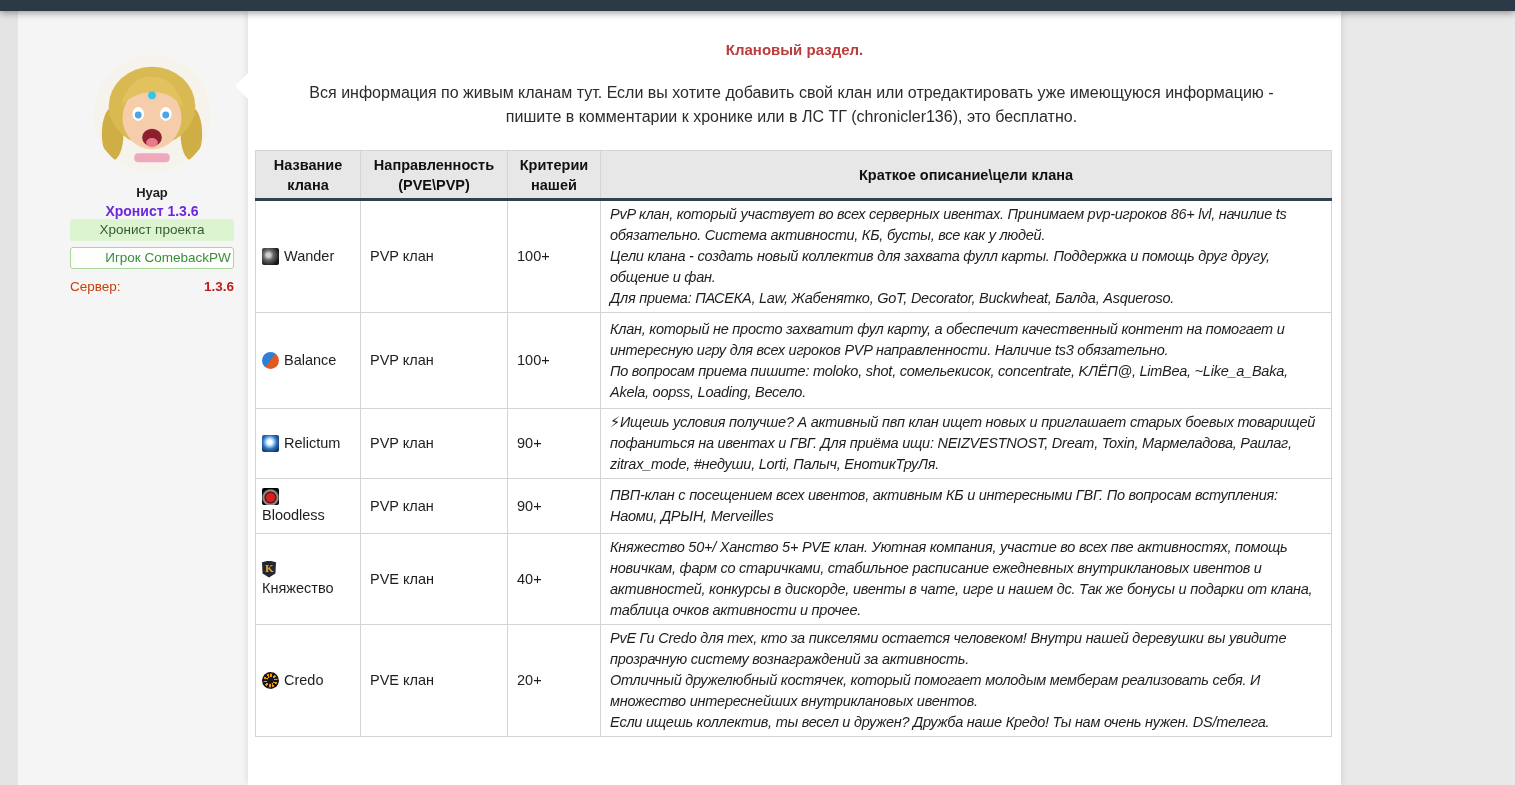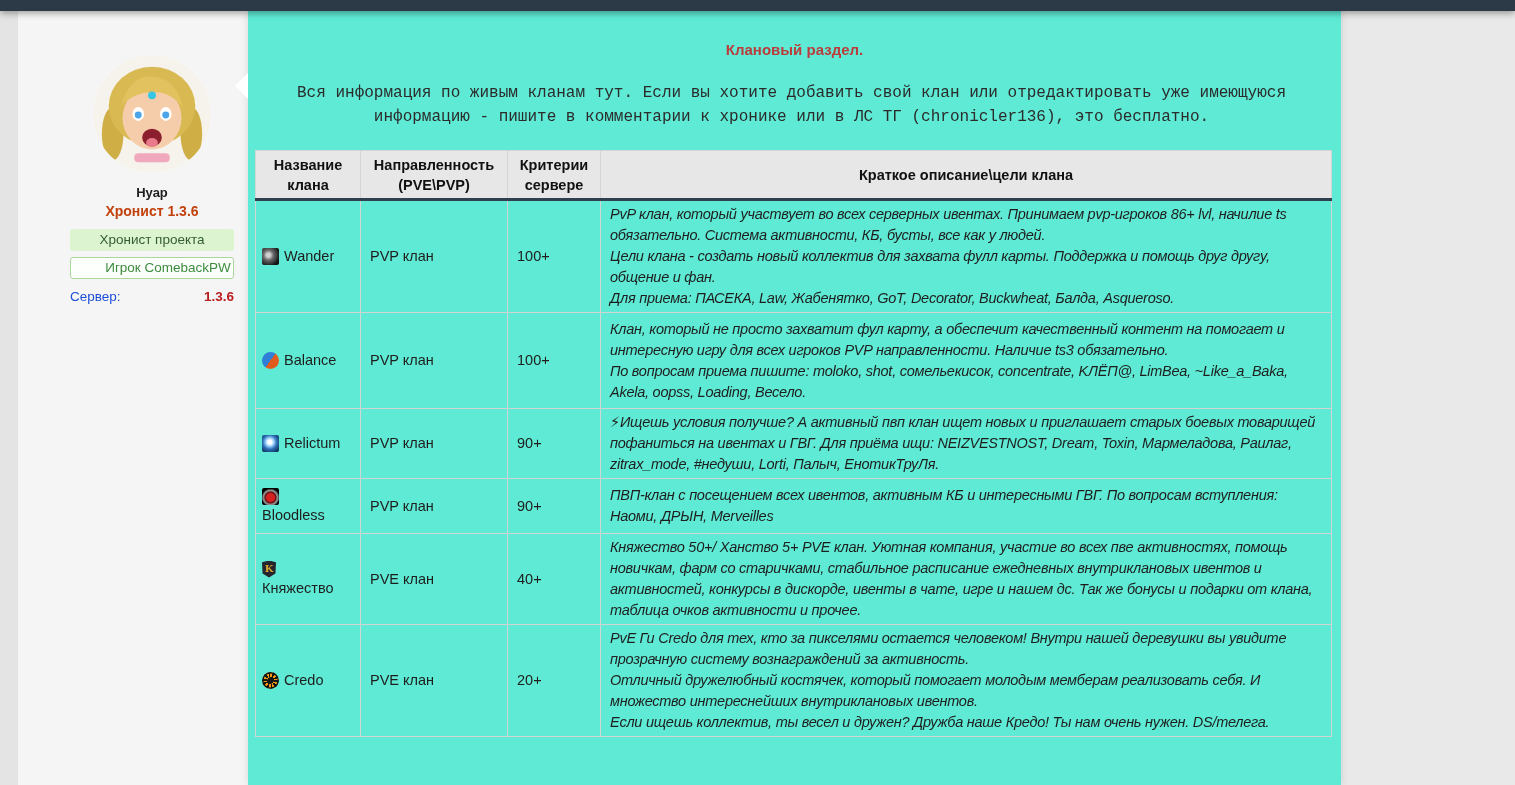--- a/index.html
+++ b/index.html
@@ -2,39 +2,39 @@
 <html><head>
 <meta charset="utf-8">
 <style>
   html,body{margin:0;padding:0;width:1515px;height:785px;overflow:hidden;
     font-family:"Liberation Sans","DejaVu Sans",sans-serif;background:#e9e9e9;}
   
   .topbar{position:absolute;left:0;top:0;width:1515px;height:11px;background:#2c3a47;
     box-shadow:0 2px 7px rgba(0,0,0,.38);z-index:30;}
   .leftstrip{position:absolute;left:0;top:11px;width:18px;bottom:0;background:#e4e4e4;}
   .sidepanel{position:absolute;left:18px;top:11px;width:230px;bottom:0;background:#f5f5f5;}
-  .content{position:absolute;left:248px;top:11px;width:1093px;bottom:0;background:#5eead4;
+  .content{position:absolute;left:248px;top:11px;width:1093px;bottom:0;background:#ffffff;
     box-shadow:0 0 8px rgba(0,0,0,.12);}
   .pointer{position:absolute;left:-13px;top:62px;width:0;height:0;
     border:13px solid transparent;border-right:13px solid #ffffff;border-left:0;}
   
   .side-inner{position:absolute;left:52px;top:44px;width:164px;text-align:center;}
   .avatar{width:118px;height:118px;border-radius:50%;overflow:hidden;margin:0 auto;
     background:#fdfdfd;display:block;}
   .uname{margin-top:12px;font-size:13px;font-weight:bold;color:#1f1f1f;}
-  .urole{margin-top:3px;font-size:14px;font-weight:bold;color:#c2410c;}
-  .badge1{margin-top:10px;background:#dcf5d0;color:#335c33;border-radius:3px;
+  .urole{margin-top:3px;font-size:14px;font-weight:bold;color:#6d28d9;}
+  .badge1{background:#dcf5d0;color:#335c33;border-radius:3px;
     font-size:13.5px;line-height:22px;height:22px;}
   .badge2{margin-top:6px;background:#fdfffd;color:#3d8b3d;border:1px solid #a9d79a;
     border-radius:3px;font-size:13.5px;line-height:20px;height:20px;padding-left:32px;}
   .srvrow{margin-top:10px;display:flex;justify-content:space-between;font-size:13.5px;}
-  .srvrow .lbl{color:#1d4ed8;} .srvrow .val{color:#b91c1c;font-weight:bold;}
+  .srvrow .lbl{color:#c2410c;} .srvrow .val{color:#b91c1c;font-weight:bold;}
   
   .post-title{margin-top:30px;text-align:center;font-size:15px;font-weight:bold;color:#bb3c3c;}
-  .post-intro{margin:23px 38px 0 32px;text-align:center;font-size:16px;line-height:24px;color:#2b2b2b;font-family:Liberation Mono, monospace;}
+  .post-intro{margin:23px 38px 0 32px;text-align:center;font-size:16px;line-height:24px;color:#2b2b2b;}
   
   table.clans{border-collapse:collapse;table-layout:fixed;width:1076px;margin:21px 0 0 7px;
     font-size:14.5px;color:#1e1e1e;}
   table.clans col.c1{width:105px} table.clans col.c2{width:147px}
   table.clans col.c3{width:93px}  table.clans col.c4{width:731px}
   th,td{border:1px solid #d4d4d4;}
   thead th{background:#e7e7e7;font-weight:bold;font-size:14.5px;line-height:20px;
     text-align:center;padding:3px 4px;border-bottom:3px solid #31404e;height:41px;color:#111;}
   tbody td{padding:3px 9px;line-height:21px;vertical-align:middle;}
   td.c-desc{letter-spacing:-0.25px;white-space:pre-line;font-style:italic;}
@@ -108,21 +108,21 @@
     <colgroup>
         <col class="c1">
         <col class="c2">
         <col class="c3">
         <col class="c4">
       </colgroup>
     <thead>
       <tr>
         <th>Название клана</th>
         <th>Направленность (PVE\PVP)</th>
-        <th>Критерии сервере</th>
+        <th>Критерии нашей</th>
         <th>Краткое описание\цели клана</th>
       </tr>
     </thead>
     <tbody>
       <tr>
         <td class="c-name"><span class="emblem em-wander"></span><span>Wander</span></td>
         <td class="c-type">PVP клан</td>
         <td class="c-crit">100+</td>
         <td class="c-desc">PvP клан, который участвует во всех серверных ивентах. Принимаем pvp-игроков 86+ lvl, начилие ts обязательно. Система активности, КБ, бусты, все как у людей.
 Цели клана - создать новый коллектив для захвата фулл карты. Поддержка и помощь друг другу, общение и фан.

